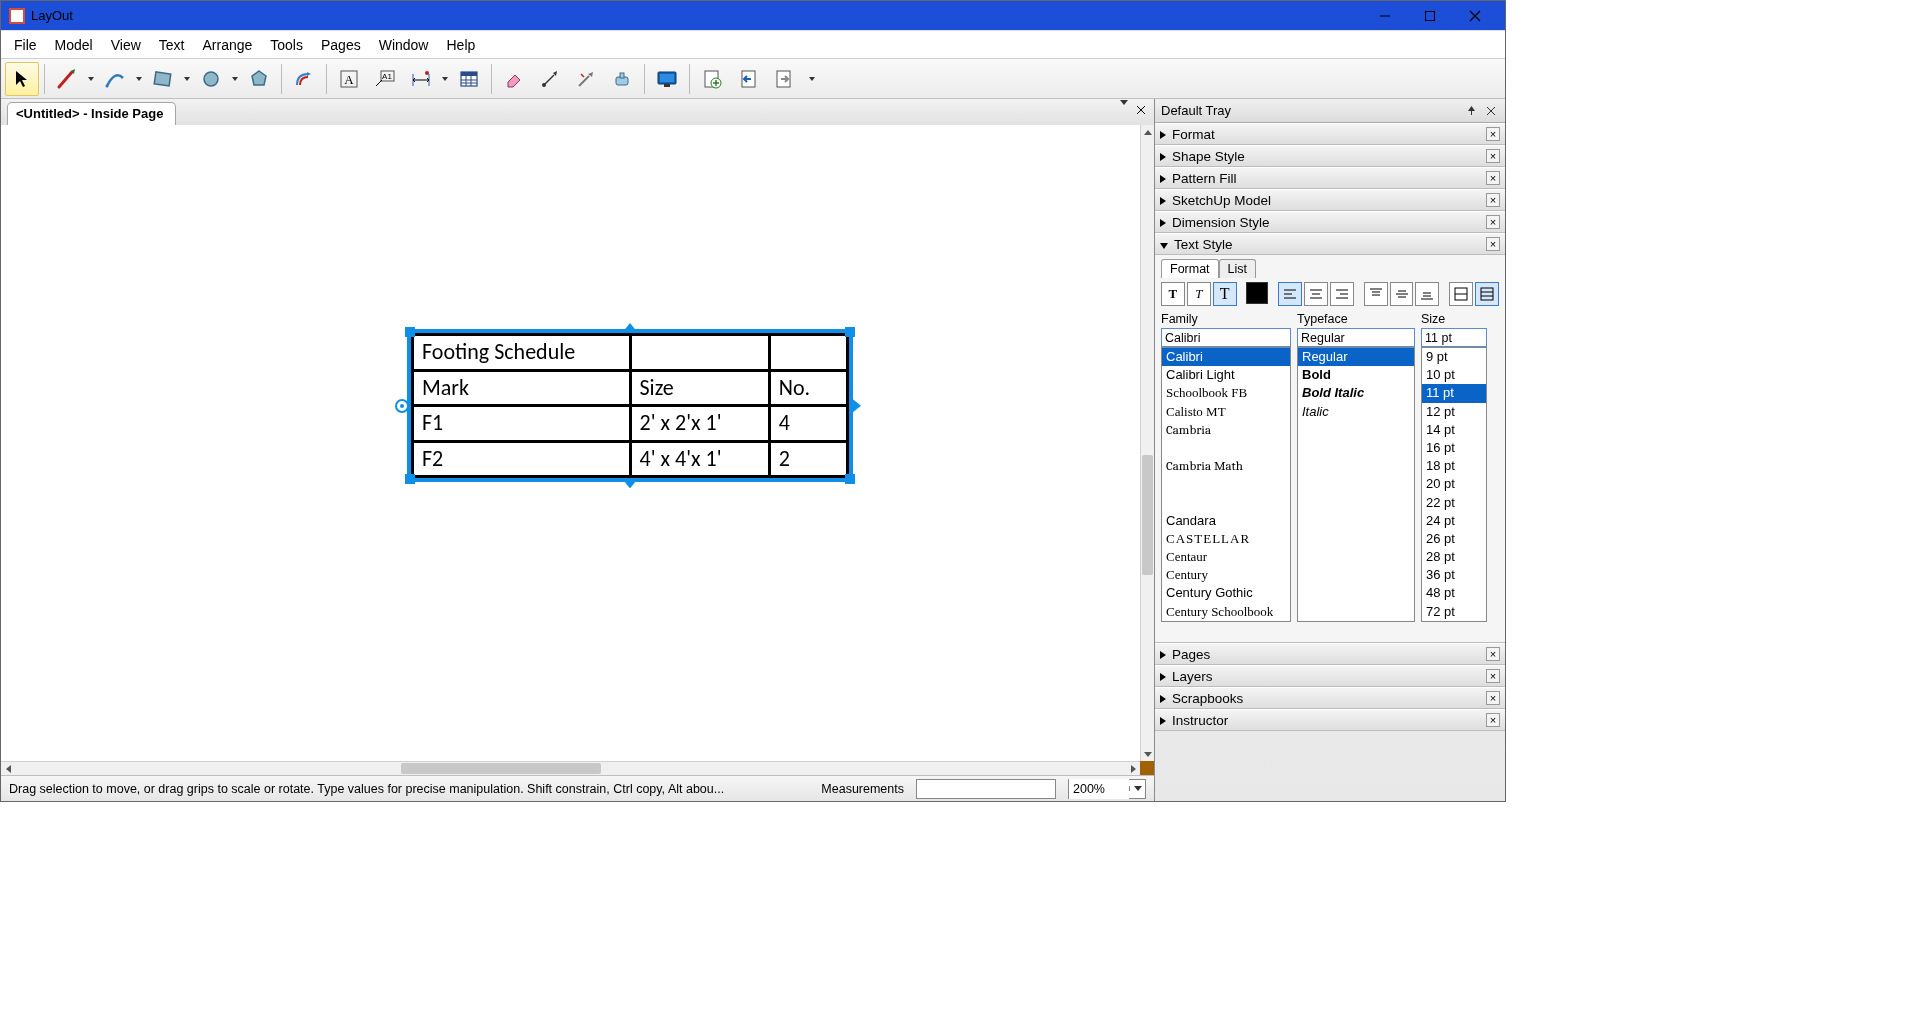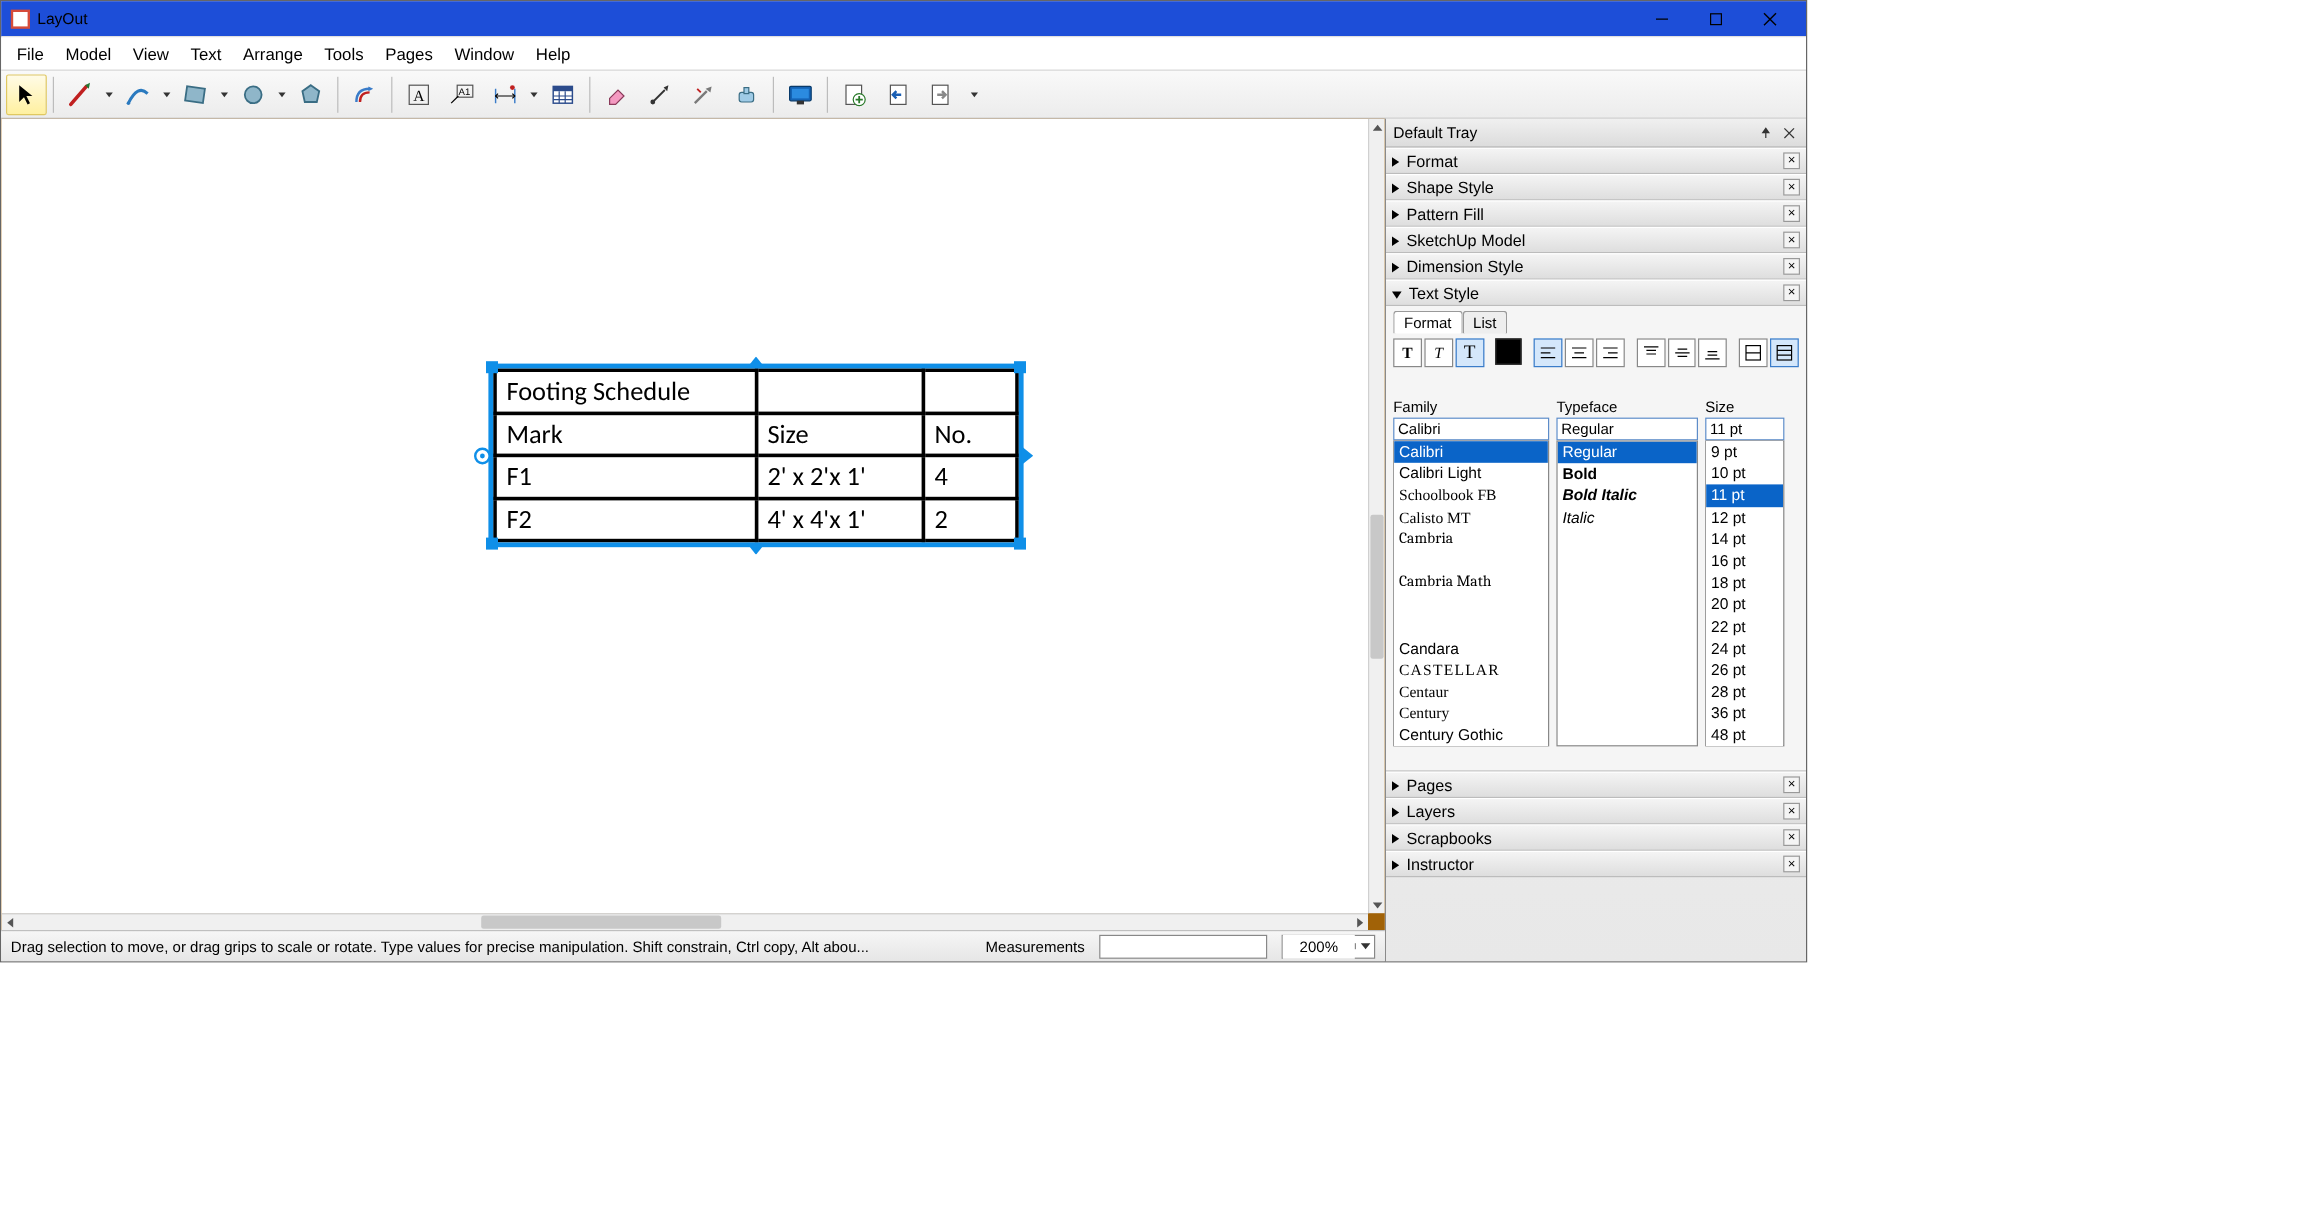--- a/index.html
+++ b/index.html
@@ -69,21 +69,21 @@
 
   table.sched { border-collapse: collapse; width:100%; background:#fff; position:relative; z-index:1; }
   table.sched td { border: 3px solid #000; padding: 2px 8px; font-size: 22px; line-height:1.3; font-family:"Calibri","Segoe UI",sans-serif; }
   table.sched col.c1 { width:50%; } table.sched col.c2 { width:32%; } table.sched col.c3 { width:18%; }
 
   
   .statusbar { height: 26px; background: linear-gradient(#f6f6f6,#e6e6e6); border-top: 1px solid #bfbfbf; display:flex; align-items:center; padding: 0 8px; gap:12px; font-size:12.5px; }
   .statusbar .hint { flex: 1; white-space:nowrap; overflow:hidden; }
   .statusbar input { height:20px; border:1px solid #888; padding:1px 4px; font-size:12.5px; }
   .zoom-wrap { display:flex; align-items:center; border:1px solid #888; background:#fff; height:20px; }
-  .zoom-wrap input { border:none; width:60px; padding:1px 4px;text-align:center; }
+  .zoom-wrap input { border:none; width:60px; padding:1px 4px; }
   .zoom-wrap .dd { width:16px; border-left:1px solid #888; display:flex; align-items:center; justify-content:center; cursor:pointer; }
   .zoom-wrap .dd::after { content:""; border-left:4px solid transparent; border-right:4px solid transparent; border-top:5px solid #333; }
 
   
   .tray { width: 350px; background: linear-gradient(#f4f4f4,#e8e8e8); display:flex; flex-direction:column; min-height:0; }
   .tray-title { height: 24px; background: linear-gradient(#f0f0f0,#dcdcdc); border-bottom:1px solid #aaa; display:flex; align-items:center; padding: 0 6px; font-size:13px; }
   .tray-title .spacer { flex:1; }
   .tray-title .tray-btn { width:16px; height:16px; display:flex; align-items:center; justify-content:center; cursor:pointer; margin-left:4px; }
   .panel-head { height:22px; background: linear-gradient(#f4f4f4,#dedede); border-top:1px solid #fff; border-bottom:1px solid #bcbcbc; display:flex; align-items:center; padding:0 5px; cursor:pointer; font-size:13.5px; }
   .panel-head .tri { margin-right:6px; display:inline-block; }
@@ -96,21 +96,21 @@
   .ts-tabs { display:flex; gap:0; margin-bottom:4px; }
   .ts-tab { padding:2px 8px; border:1px solid #999; border-bottom:none; background:#eee; cursor:pointer; font-size:12.5px; border-radius:3px 3px 0 0; }
   .ts-tab.active { background:#fff; }
   .ts-row { display:flex; gap:2px; margin-bottom:6px; }
   .ts-icon { width:24px; height:24px; border:1px solid #888; background:#fff; display:flex; align-items:center; justify-content:center; cursor:pointer; font-size:13px; }
   .ts-icon.pressed { background:#d4e7fb; border-color:#3a7cc9; }
   .ts-color { width:22px; height:22px; background:#000; border:1px solid #333; display:inline-block; vertical-align:middle; }
   .ts-gap { width:6px; }
 
   .ts-cols { display:flex; gap:6px; height:310px; }
-  .ts-col { display:flex; flex-direction:column; min-width:0;margin-top:20px; }
+  .ts-col { display:flex; flex-direction:column; min-width:0; }
   .ts-col.family { flex: 0 0 130px; }
   .ts-col.typeface { flex: 0 0 118px; }
   .ts-col.size { flex: 0 0 66px; }
   .ts-col label { font-size:12.5px; margin-bottom:2px; }
   .ts-col input { height:19px; border:1px solid #5d8cc9; padding:1px 3px; font-size:12.5px; background:#fff; }
   .ts-list { flex:1; border:1px solid #888; background:#fff; overflow-y:auto; overflow-x:hidden; margin-top:0; }
   .ts-list .item { padding:0 4px; font-size:13px; line-height:1.4; cursor:pointer; white-space:nowrap; }
   .ts-list .item.sel { background:#0a64c8; color:#fff; }
   .ts-list .item.bold { font-weight:bold; }
   .ts-list .item.italic { font-style:italic; }
@@ -306,20 +306,32 @@
       <svg width="22" height="22" viewBox="0 0 22 22">
           <rect x="4" y="3" width="13" height="16" fill="#fff" stroke="#555"></rect>
           <path d="M8 11 L14 11 M12 8 L15 11 L12 14" fill="none" stroke="#888" stroke-width="2"></path>
         </svg>
     </div>
     <div class="tb-dd" style="margin-left:4px"></div>
   </div>
 
   <div class="main">
     <div class="canvas-area">
+      <div class="doc-tabs">
+        <div class="doc-tab">
+          <span>&lt;Untitled&gt; - Inside Page</span>
+        </div>
+        <div class="tab-dd"></div>
+        <div class="tab-close">
+          <svg width="10" height="10" viewBox="0 0 10 10">
+              <line x1="1" y1="1" x2="9" y2="9" stroke="#000"></line>
+              <line x1="9" y1="1" x2="1" y2="9" stroke="#000"></line>
+            </svg>
+        </div>
+      </div>
 
       <div class="canvas-wrap">
         <div class="canvas">
           <div class="sel-wrap">
             <div class="sel-outline"></div>
             <div class="grip tl"></div>
             <div class="grip tr"></div>
             <div class="grip bl"></div>
             <div class="grip br"></div>
             <div class="grip tm" style="clip-path:polygon(0 100%,50% 0,100% 100%);"></div>

